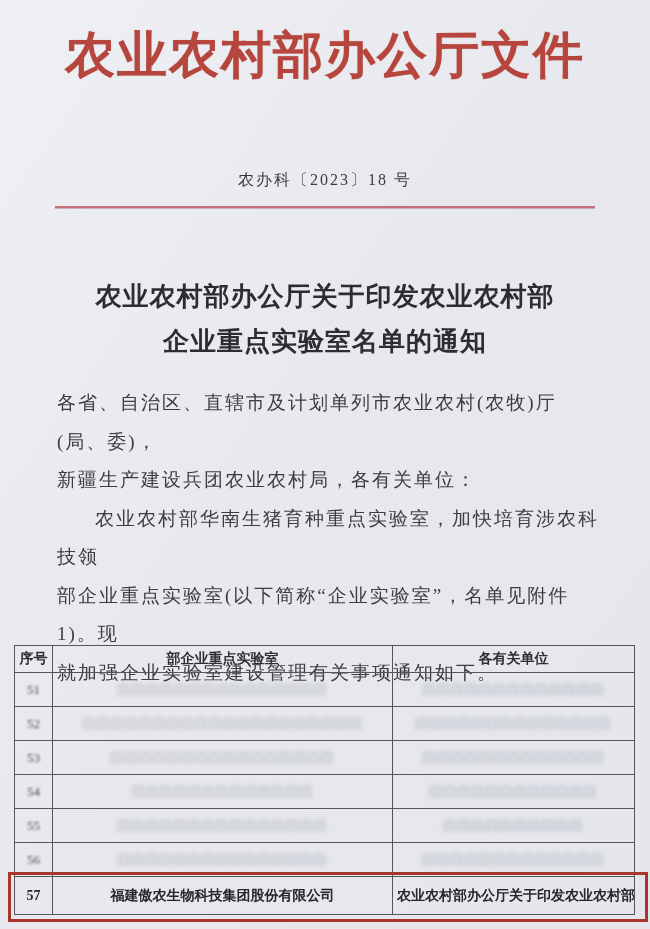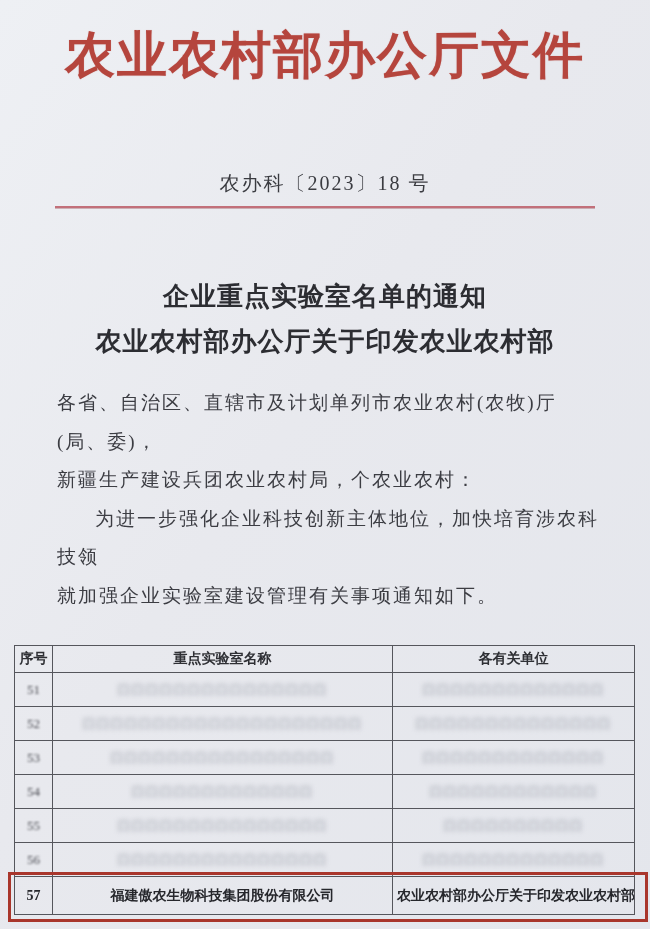--- a/index.html
+++ b/index.html
@@ -14,21 +14,21 @@
   .letterhead{
     position:absolute;top:22px;left:0;width:100%;
     text-align:center;
     font-size:50px;font-weight:700;letter-spacing:2px;
     color:#b5453d;
     text-shadow:0 0 1px rgba(181,69,61,.45);
   }
   .doc-number{
     position:absolute;top:170px;left:0;width:100%;
     text-align:center;
-    font-size:20px;letter-spacing:2px;color:#3a3b40;
+    font-size:16px;letter-spacing:2px;color:#3a3b40;
   }
   .red-rule{
     position:absolute;top:206px;left:55px;width:540px;height:2px;
     background:#c2707a;
     box-shadow:0 1px 0 rgba(150,60,70,.35);
   }
   .notice-title{
     position:absolute;top:274px;left:0;width:100%;
     text-align:center;
     font-size:26px;font-weight:700;letter-spacing:1px;
@@ -78,41 +78,42 @@
 
 <div class="page">
 
   <div class="letterhead">农业农村部办公厅文件</div>
 
   <div class="doc-number">农办科〔2023〕18 号</div>
 
   <div class="red-rule"></div>
 
   <div class="notice-title">
+    <div>农业农村部办公厅关于印发农业农村部</div>
     <div>企业重点实验室名单的通知</div>
-    <div>农业农村部办公厅关于印发农业农村部</div>
   </div>
 
   <div class="body-block">
     <div>各省、自治区、直辖市及计划单列市农业农村(农牧)厅(局、委)，</div>
-    <div>新疆生产建设兵团农业农村局，个农业农村：</div>
-    <div class="indent">为进一步强化企业科技创新主体地位，加快培育涉农科技领</div>
+    <div>新疆生产建设兵团农业农村局，各有关单位：</div>
+    <div class="indent">农业农村部华南生猪育种重点实验室，加快培育涉农科技领</div>
+    <div>部企业重点实验室(以下简称“企业实验室”，名单见附件 1)。现</div>
     <div>就加强企业实验室建设管理有关事项通知如下。</div>
   </div>
 
   <table class="lab-table">
     <colgroup>
         <col class="c-no">
         <col class="c-lab">
         <col class="c-co">
       </colgroup>
     <thead>
       <tr>
         <th>序号</th>
-        <th>重点实验室名称</th>
+        <th>部企业重点实验室</th>
         <th>各有关单位</th>
       </tr>
     </thead>
     <tbody>
     <tr>
       <td class="row-no-blur">51</td>
       <td class="blurred">口口口口口口口口口口口口口口口</td>
       <td class="blurred">口口口口口口口口口口口口口</td>
     </tr>
 

